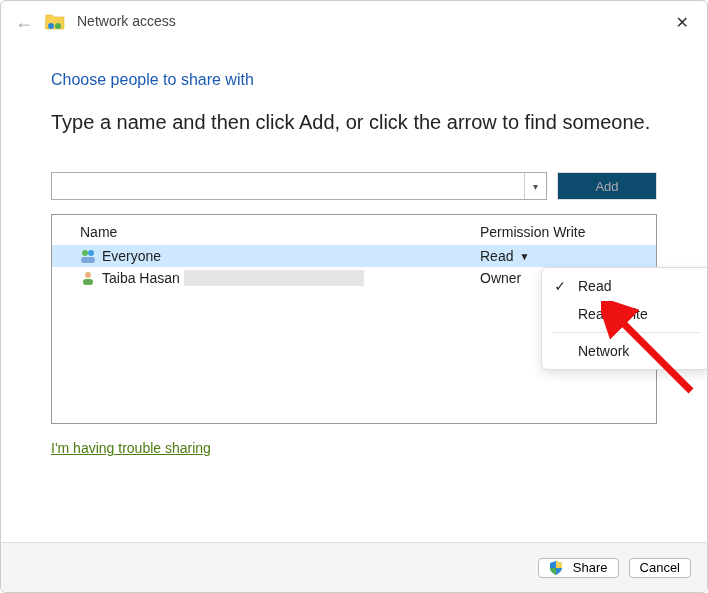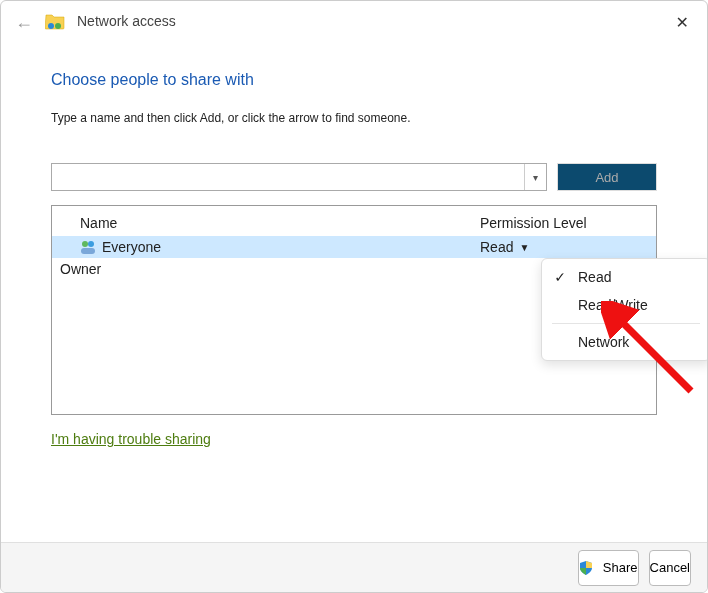--- a/index.html
+++ b/index.html
@@ -46,21 +46,21 @@
     padding: 30px 50px 0 50px;
   }
   .heading {
     color: #1a5ab3;
     font-size: 16px;
     font-weight: 400;
     margin-bottom: 22px;
   }
   .subtext {
     color: #222;
-    font-size: 12px;
+    font-size: 20px;
     margin-bottom: 38px;
   }
   .input-row {
     display: flex;
     gap: 10px;
     margin-bottom: 14px;
   }
   .combo {
     flex: 1;
     display: flex;
@@ -171,22 +171,22 @@
     height: 50px;
     background: #f5f5f5;
     border-top: 1px solid #e0e0e0;
     display: flex;
     justify-content: flex-end;
     align-items: center;
     gap: 10px;
     padding: 0 16px;
   }
   .footer button {
-    height: 36px;
-    padding: 0 0;
+    height: 20px;
+    padding: 0 10px;
     font: inherit;
     background: #fff;
     border: 1px solid #bbb;
     border-radius: 4px;
     cursor: pointer;
     display: inline-flex;
     align-items: center;
     gap: 10px;
   }
   .shield { width: 14px; height: 14px; }
@@ -220,41 +220,51 @@
     <div class="combo">
       <input type="text" value="" style="">
       <div class="chev">▾</div>
     </div>
     <button class="add-btn" disabled="">Add</button>
   </div>
 
   <div class="table">
     <div class="thead">
       <div class="th col-name">Name</div>
-      <div class="th col-perm">Permission Level</div>
+      <div class="th col-perm">Permission Write</div>
     </div>
 
     <div class="trow selected">
       <div class="col-name name-cell">
         <span class="user-icon">
           <svg viewBox="0 0 16 16">
               <circle cx="5" cy="5" r="3" fill="#5fb85f"></circle>
               <circle cx="11" cy="5" r="3" fill="#3b9de0"></circle>
               <rect x="1" y="9" width="14" height="6" rx="3" fill="#7aa7d9"></rect>
             </svg>
         </span>
         <span>Everyone</span>
       </div>
       <div class="col-perm perm-cell">
         <span>Read</span>
         <span class="perm-drop">▼</span>
       </div>
     </div>
 
     <div class="trow">
+      <div class="col-name name-cell">
+        <span class="user-icon">
+          <svg viewBox="0 0 16 16">
+              <circle cx="8" cy="5" r="3" fill="#e7b07a"></circle>
+              <rect x="3" y="9" width="10" height="6" rx="3" fill="#5fa84f"></rect>
+            </svg>
+        </span>
+        <span>Taiba Hasan</span>
+        <span class="gray-mask"></span>
+      </div>
       <div class="col-perm perm-cell">
         <span>Owner</span>
       </div>
     </div>
 
     <div class="context-menu">
       <div class="menu-item">
         <span class="chk">✓</span>
         <span>Read</span>
       </div>

